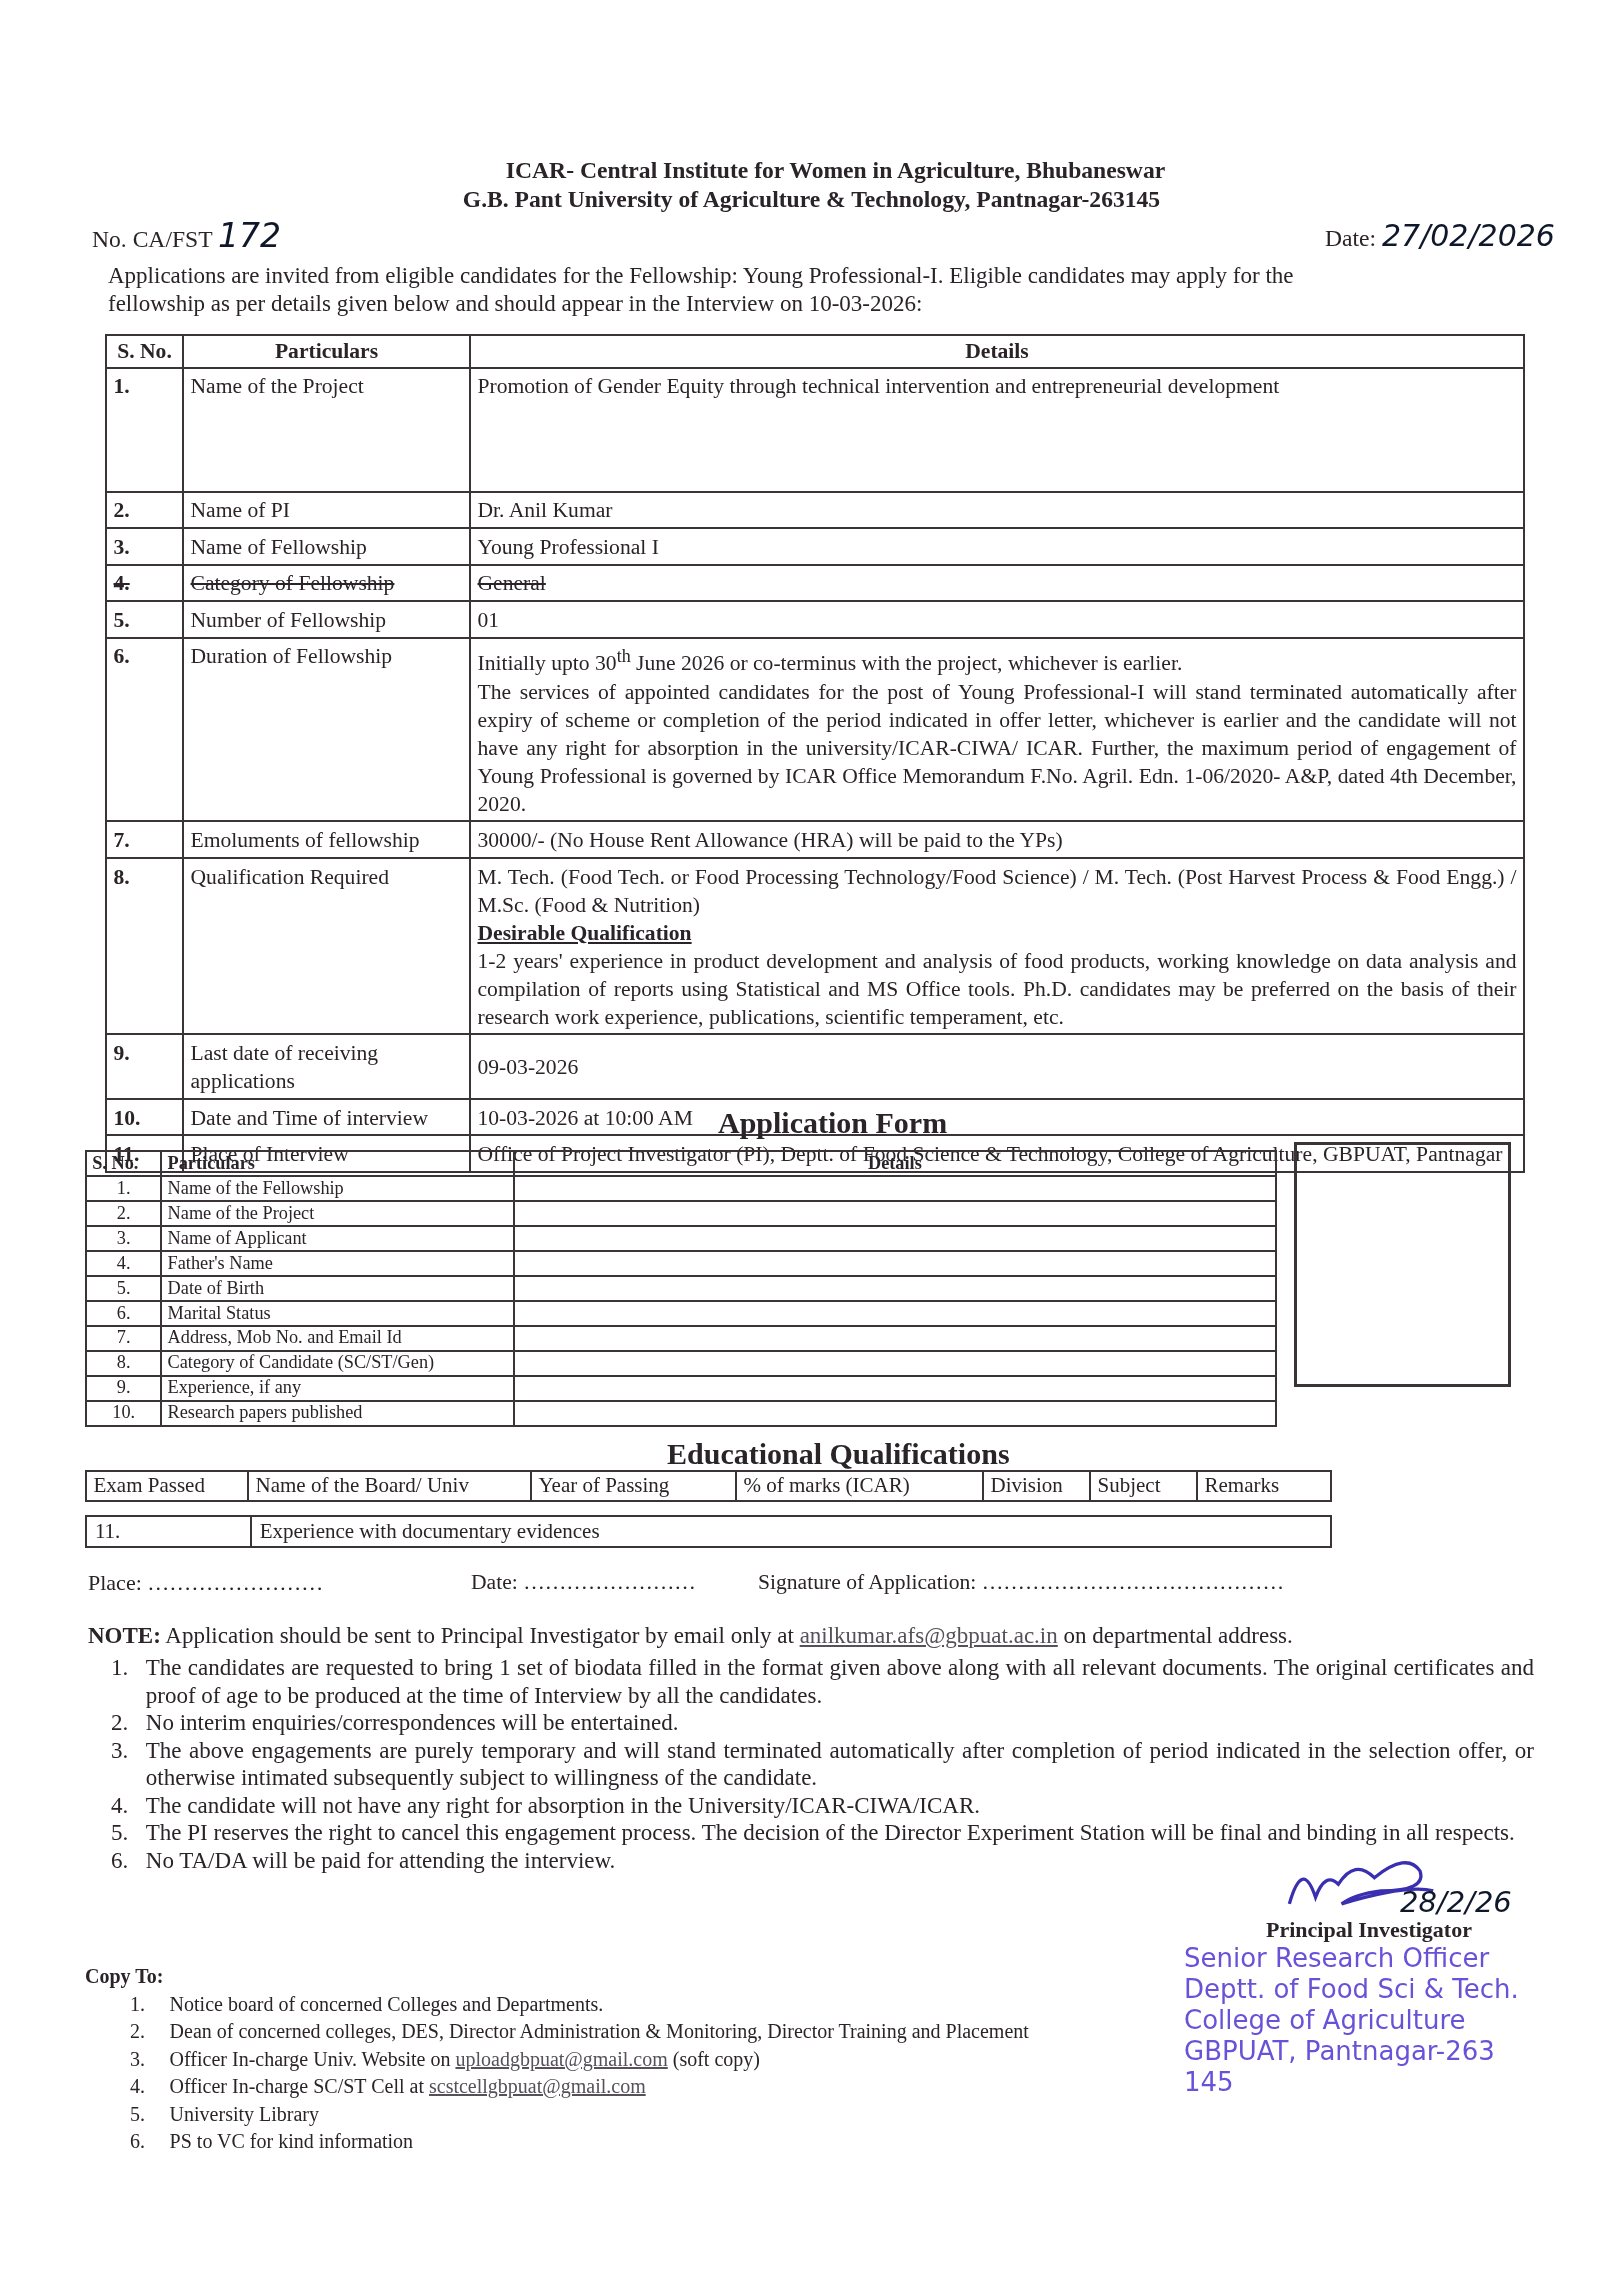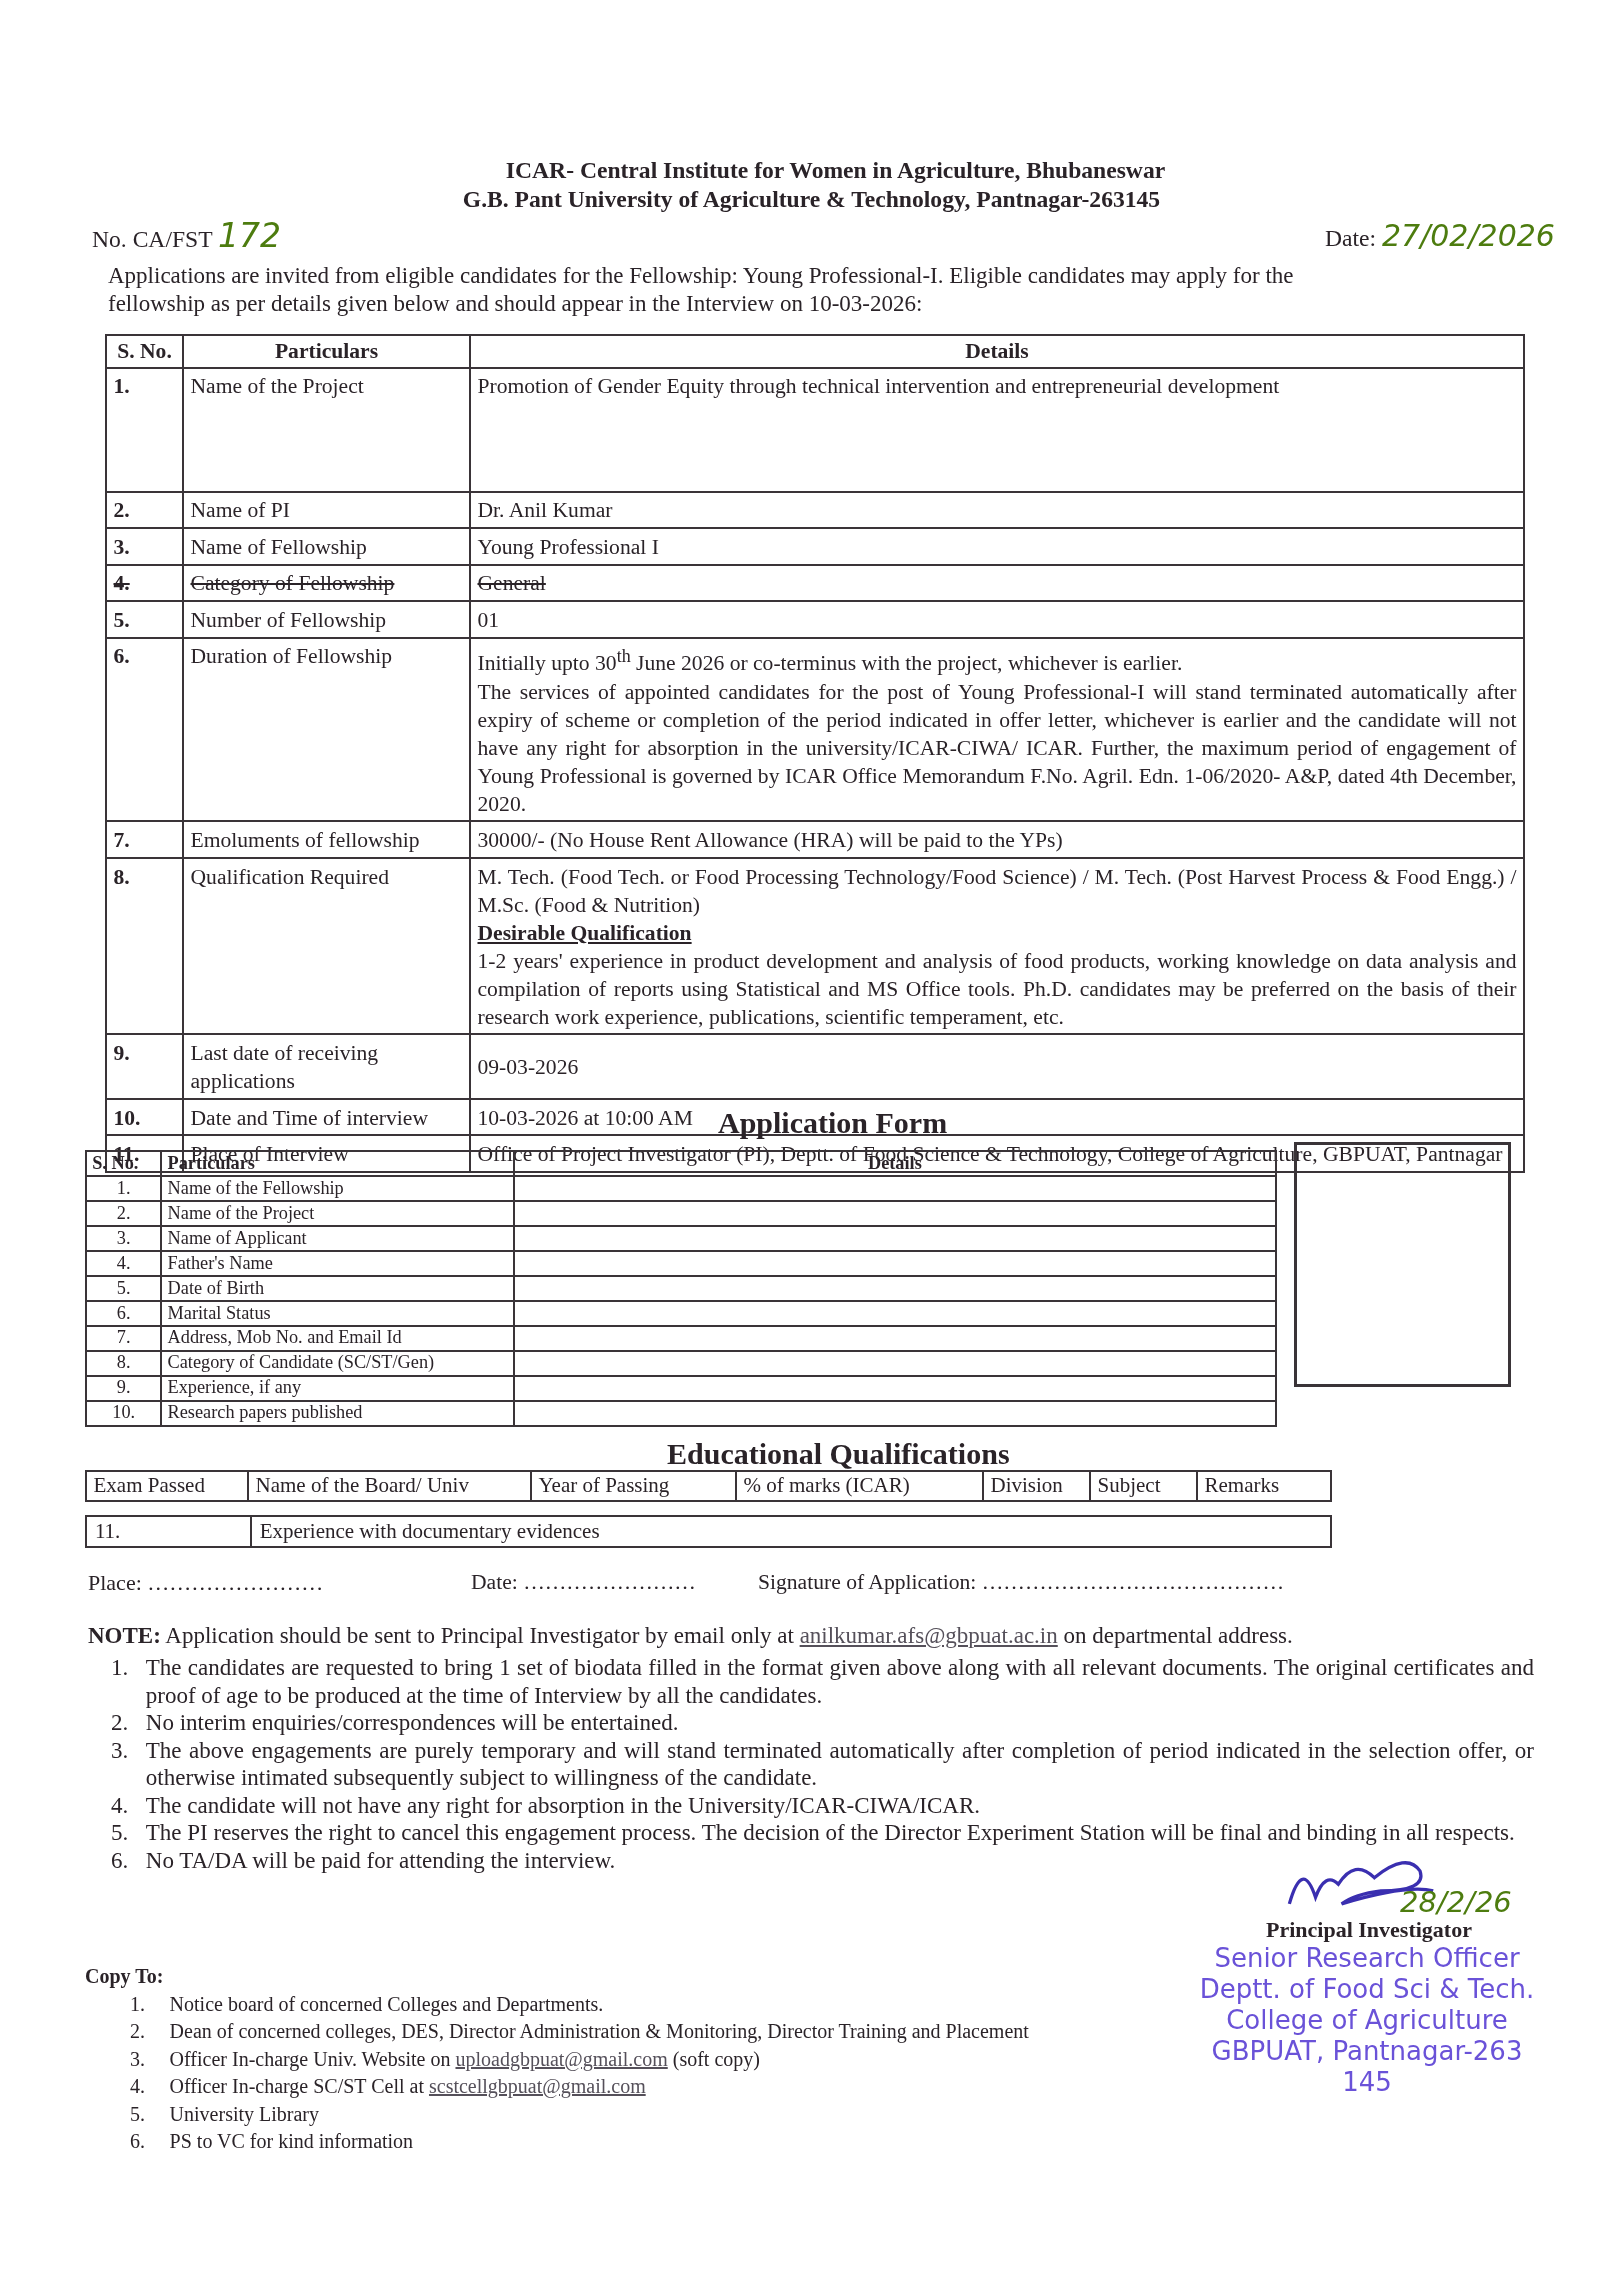--- a/index.html
+++ b/index.html
@@ -1,20 +1,20 @@
 <!DOCTYPE html>
 <html style="font-size:10.5px"><head>
 <meta charset="utf-8">
 <style>
   html, body { margin:0; padding:0; background:#ffffff; }
   body { width:1623px; height:2295px; position:relative; overflow:hidden;
          font-family:"Liberation Serif", "DejaVu Serif", serif; color:#2a2328; }
   .abs { position:absolute; }
   .hdr { left:0; width:1623px; text-align:center; font-weight:bold; font-size:23.6px; }
-  .hand { color:#4d7c0f; font-family:"DejaVu Sans", sans-serif; font-style:italic; font-size:33px; }
+  .hand { color:#0f172a; font-family:"DejaVu Sans", sans-serif; font-style:italic; font-size:33px; }
   .p { font-size:23px; line-height:27.5px; }
   table { border-collapse:collapse; }
   .t1 { position:absolute; left:105px; top:334px; width:1420px; font-size:21.6px; }
   .t1 td, .t1 th { border:2px solid #3a3438; vertical-align:top; padding:3.9px 6.5px 2.6px 6.5px; line-height:28px; }
   .t1 th { font-weight:bold; text-align:center; padding:1.3px 6.5px; }
   .t1 td.sno { font-weight:bold; width:62px; }
   .t1 td.part { width:272px; }
   .just { text-align:justify;border-radius:13px; }
   .strike { text-decoration:line-through; }
   .ul { text-decoration:underline; font-weight:bold; }
@@ -26,21 +26,21 @@
   .t2 td.part { width:340px; }
   .photo { left:1294px; top:1142px; width:211px; height:239px; border:3.3px solid #3a3438; }
   .t3 { position:absolute; left:85px; top:1470px; width:1247px; font-size:21px; }
   .t3 td { border:2px solid #3a3438; padding:1.3px 6.5px; height:25px;margin-top:11px; }
   .t4 { position:absolute; left:85px; top:1515px; width:1247px; font-size:21px; }
   .t4 td { border:2px solid #3a3438; padding:1.3px 7.9px; height:26px; }
   .sec-title { font-weight:bold; font-size:30px; }
   .notes { left:85px; width:1400px; font-size:23px; line-height:27.5px; }
   .notes li { padding-left:11.8px; }
   .link { color:#55505a; text-decoration:underline; }
-  .stamp { color:#6a52d8; font-family:"DejaVu Sans", sans-serif; text-align:center; font-size:26px; line-height:31px; }
+  .stamp { color:#6a52d8; font-family:"DejaVu Sans", sans-serif; text-align:left; font-size:26px; line-height:31px; }
   .copy { left:85px; font-size:20px; line-height:27.5px; }
   .copy ol { margin:0; padding-left:65px; }
   .copy li { padding-left:19.6px; }
 </style>
 </head>
 <body>
 
 <div class="abs hdr" style="top:157px;padding-left:24px;">ICAR- Central Institute for Women in Agriculture, Bhubaneswar</div>
 <div class="abs hdr" style="top:186px;">G.B. Pant University of Agriculture &amp; Technology, Pantnagar-263145</div>
 

